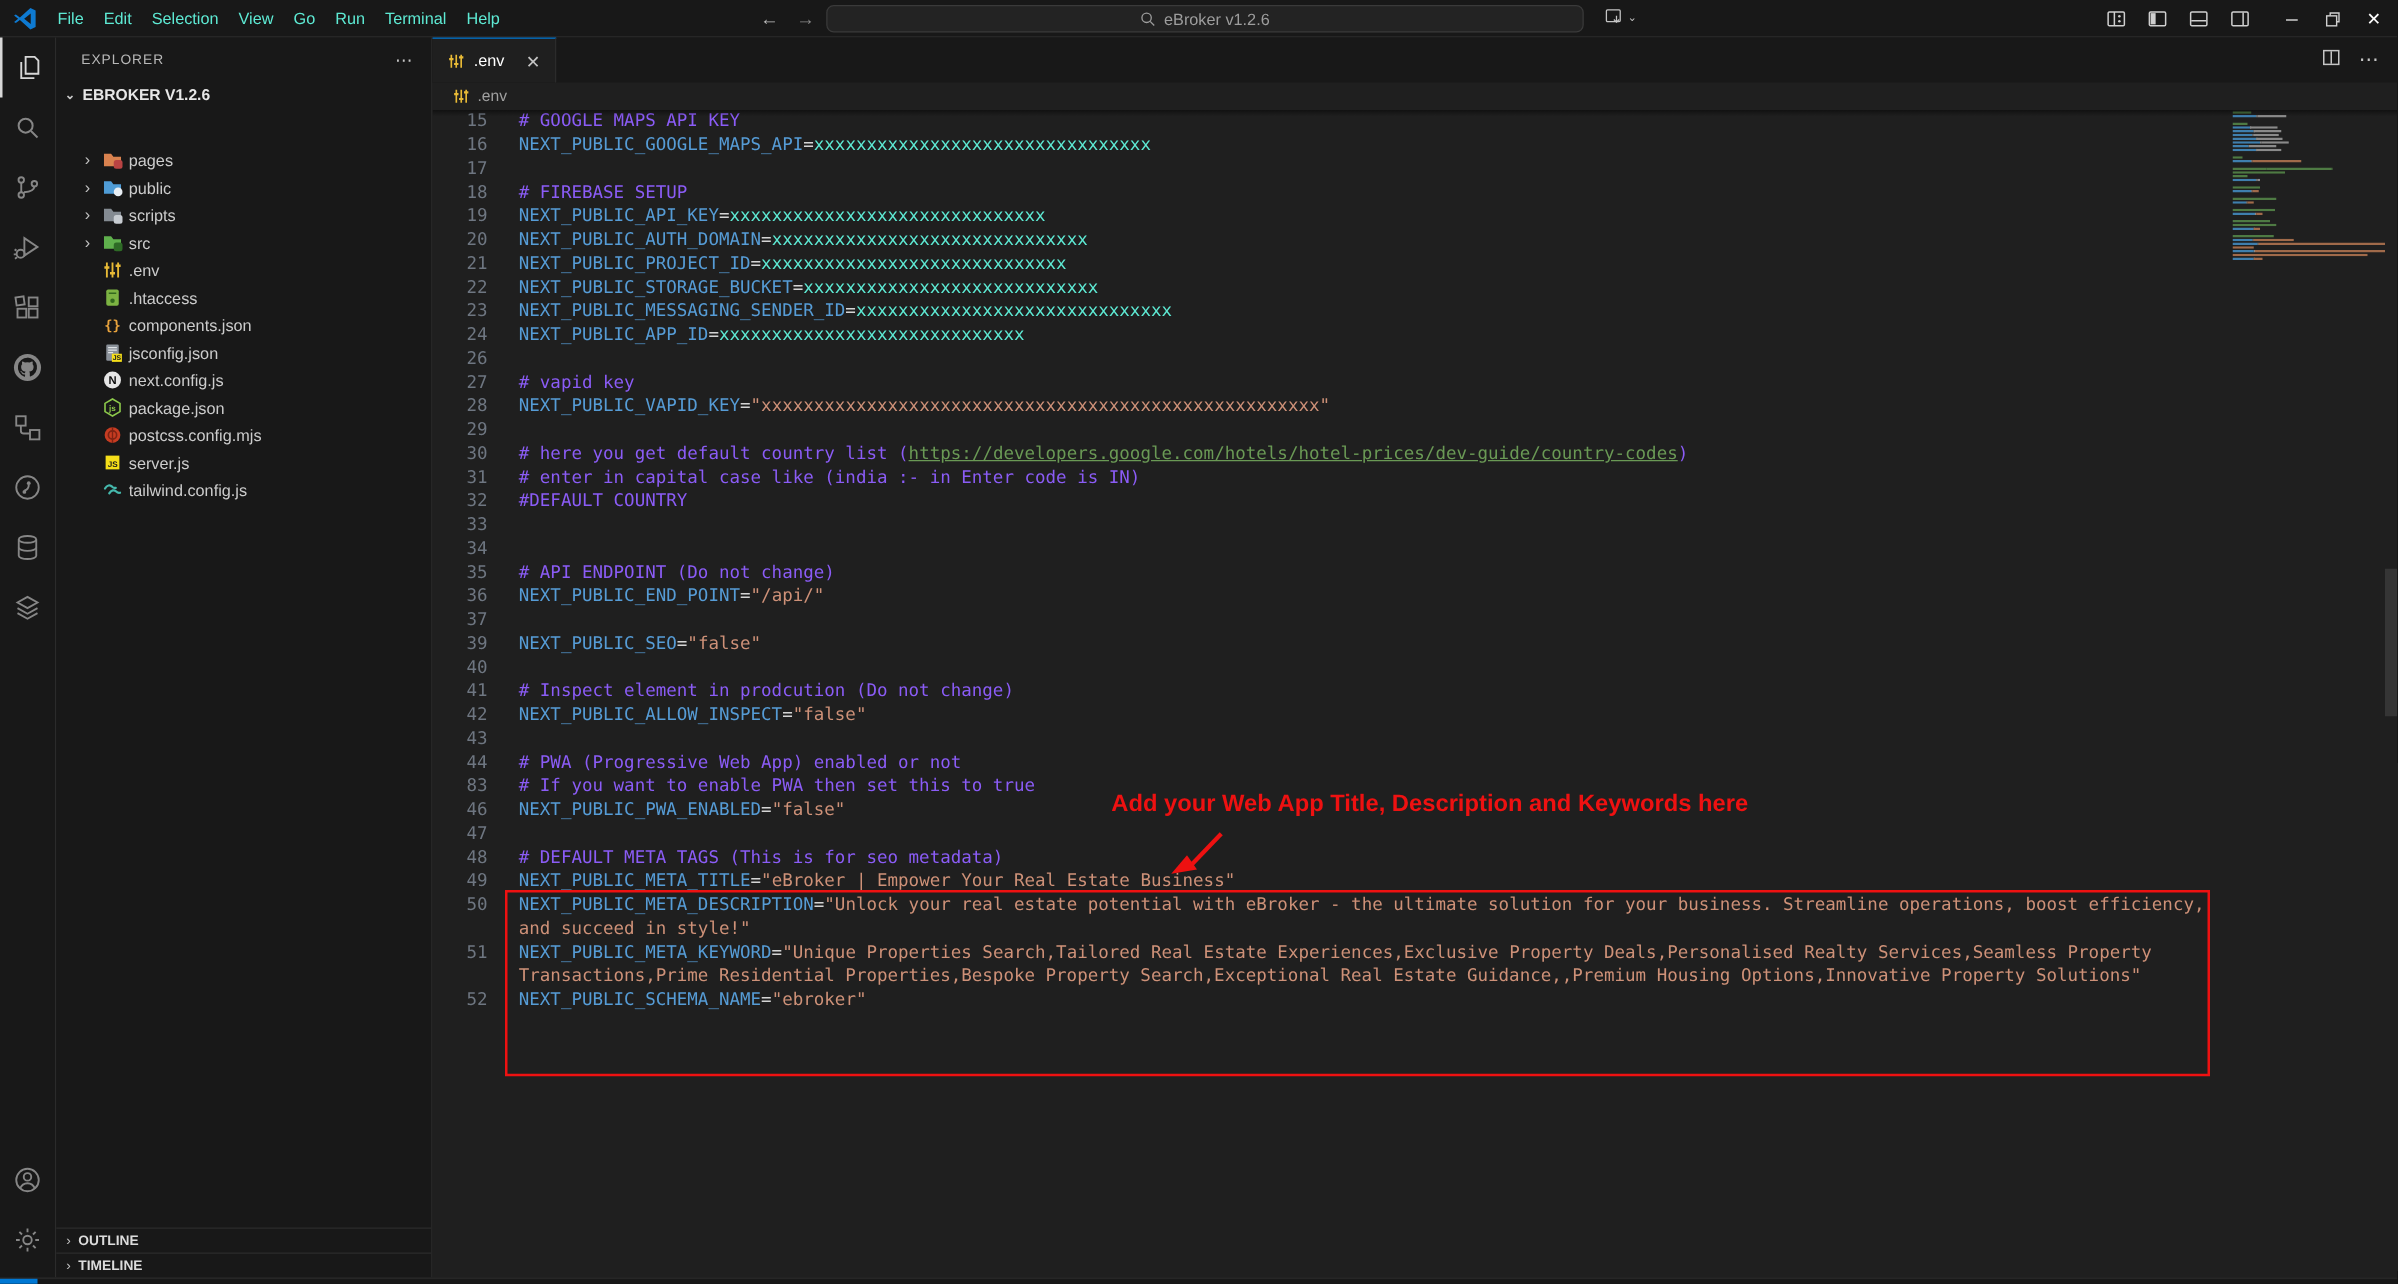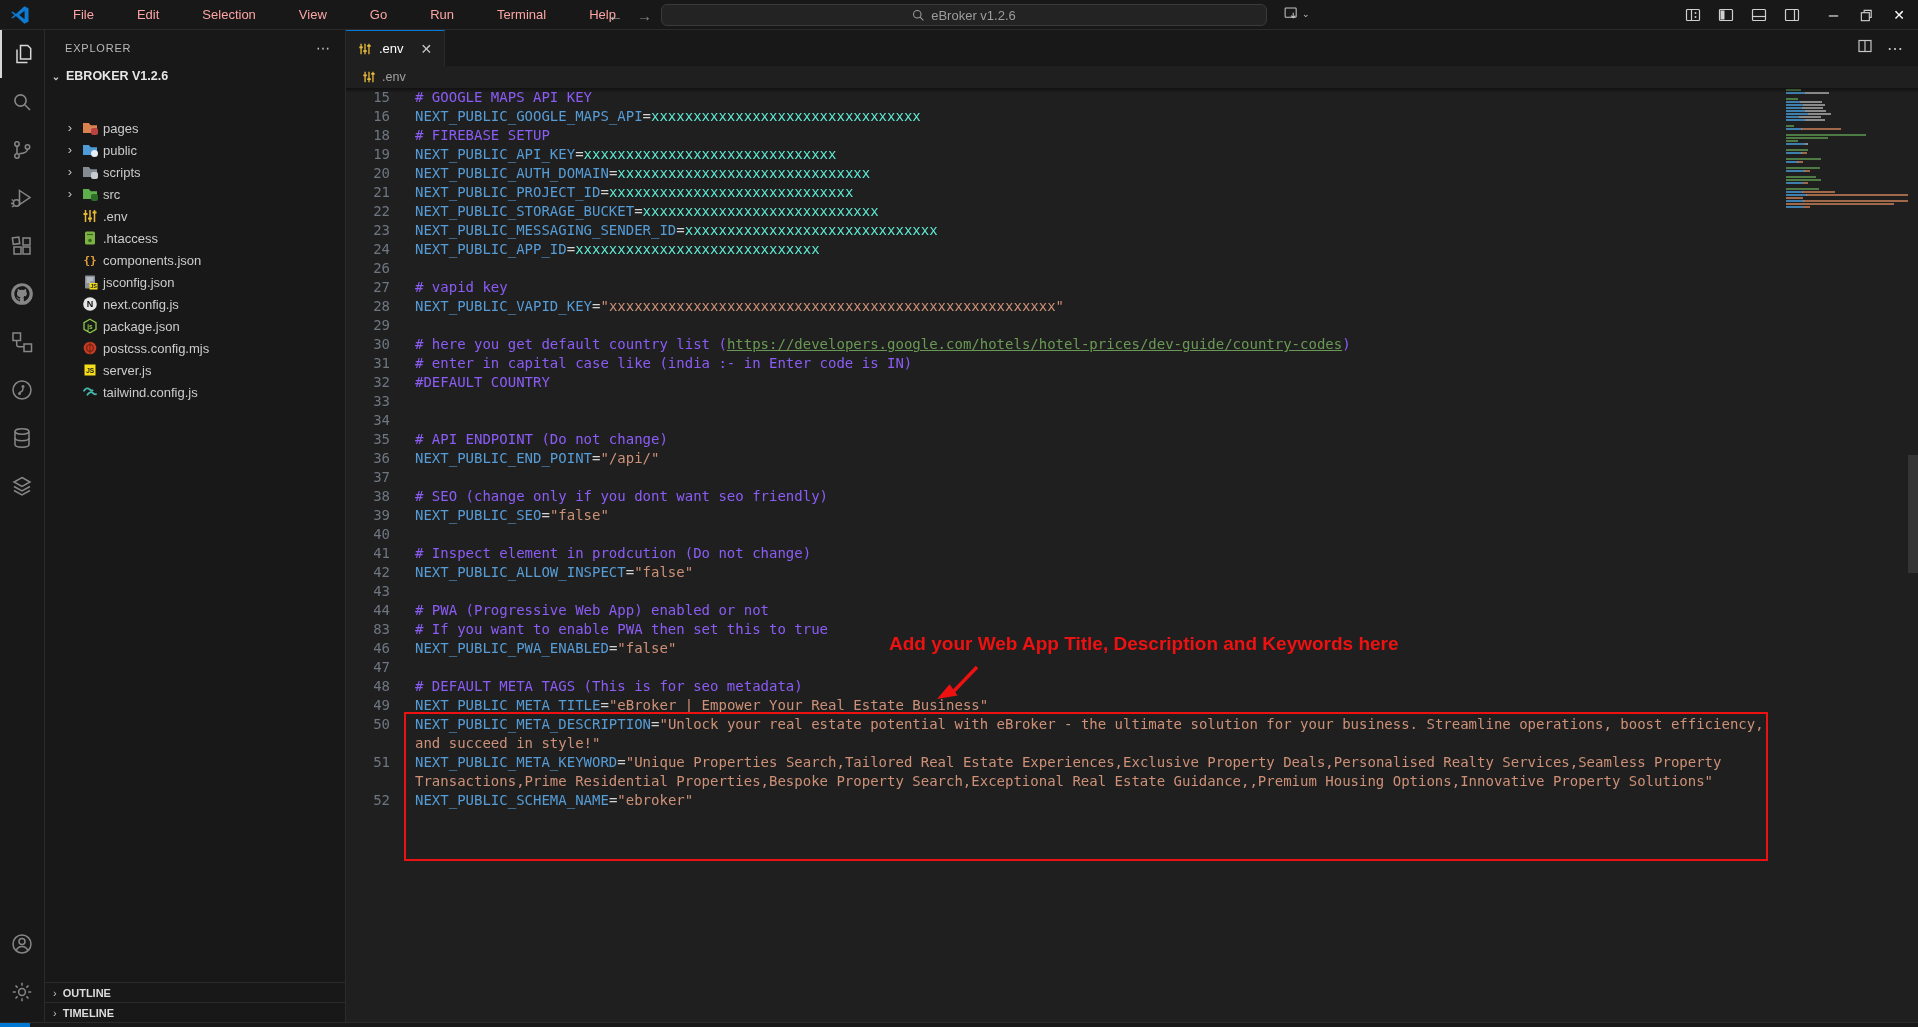--- a/index.html
+++ b/index.html
@@ -2,21 +2,21 @@
 <html><head>
 <meta charset="utf-8">
 <style>
   html,body{margin:0;padding:0;background:#111;}
   body{width:1918px;height:1027px;overflow:hidden;font-family:"Liberation Sans",sans-serif;color:#ccc;}
   #app{position:relative;width:1918px;height:1027px;background:#1f1f1f;}
 
   
   .titlebar{position:absolute;left:0;top:0;width:100%;height:30px;background:#181818;border-bottom:1px solid #2b2b2b;display:flex;align-items:center;box-sizing:border-box;}
   .logo{width:20px;height:20px;margin:0 8px 0 10px;flex:none;}
-  .menu-item{font-size:13px;color:#fca5a5;padding:3px 8px;border-radius:4px;cursor:default;margin-left:27px;}
+  .menu-item{font-size:13px;color:#5eead4;padding:3px 8px;border-radius:4px;cursor:default;}
   .nav-arrows{position:absolute;left:608px;top:0;height:30px;display:flex;align-items:center;gap:14px;color:#bdbdbd;font-size:15px;}
   .cmd-center{position:absolute;left:661px;top:4px;width:606px;height:22px;box-sizing:border-box;background:#232323;border:1px solid #3a3a3a;border-radius:6px;display:flex;align-items:center;justify-content:center;gap:6px;color:#9d9d9d;font-size:13px;}
   .layout-dd{position:absolute;left:1283px;top:5px;display:flex;align-items:center;gap:2px;color:#c5c5c5;}
   .tb-right{position:absolute;right:6px;top:0;height:30px;display:flex;align-items:center;gap:7px;}
   .tb-ic{width:26px;height:24px;display:flex;align-items:center;justify-content:center;color:#cfcfcf;}
 
   
   .activitybar{position:absolute;left:0;top:30px;width:45px;height:992px;background:#181818;border-right:1px solid #2b2b2b;box-sizing:border-box;display:flex;flex-direction:column;align-items:center;}
   .ab-icon{width:44px;height:48px;display:flex;align-items:center;justify-content:center;color:#868686;box-sizing:border-box;}
   .ab-icon.active{color:#d7d7d7;border-left:2px solid #d7d7d7;}
@@ -424,20 +424,24 @@
       <div id="code">
           <div class="code-line">
             <div class="ln">15</div>
             <div class="lc"><span class="tk-c"># GOOGLE MAPS API KEY</span></div>
           </div>
           <div class="code-line">
             <div class="ln">16</div>
             <div class="lc"><span class="tk-k">NEXT_PUBLIC_GOOGLE_MAPS_API</span><span class="tk-o">=</span><span class="tk-v">xxxxxxxxxxxxxxxxxxxxxxxxxxxxxxxx</span></div>
           </div>
           <div class="code-line">
+            <div class="ln">17</div>
+            <div class="lc"></div>
+          </div>
+          <div class="code-line">
             <div class="ln">18</div>
             <div class="lc"><span class="tk-c"># FIREBASE SETUP</span></div>
           </div>
           <div class="code-line">
             <div class="ln">19</div>
             <div class="lc"><span class="tk-k">NEXT_PUBLIC_API_KEY</span><span class="tk-o">=</span><span class="tk-v">xxxxxxxxxxxxxxxxxxxxxxxxxxxxxx</span></div>
           </div>
           <div class="code-line">
             <div class="ln">20</div>
             <div class="lc"><span class="tk-k">NEXT_PUBLIC_AUTH_DOMAIN</span><span class="tk-o">=</span><span class="tk-v">xxxxxxxxxxxxxxxxxxxxxxxxxxxxxx</span></div>
@@ -497,24 +501,20 @@
             <div class="ln">35</div>
             <div class="lc"><span class="tk-c"># API ENDPOINT (Do not change)</span></div>
           </div>
           <div class="code-line">
             <div class="ln">36</div>
             <div class="lc"><span class="tk-k">NEXT_PUBLIC_END_POINT</span><span class="tk-o">=</span><span class="tk-s">"/api/"</span></div>
           </div>
           <div class="code-line">
             <div class="ln">37</div>
             <div class="lc"></div>
-          </div>
-          <div class="code-line">
-            <div class="ln">38</div>
-            <div class="lc"><span class="tk-c"># SEO (change only if you dont want seo friendly)</span></div>
           </div>
           <div class="code-line">
             <div class="ln">39</div>
             <div class="lc"><span class="tk-k">NEXT_PUBLIC_SEO</span><span class="tk-o">=</span><span class="tk-s">"false"</span></div>
           </div>
           <div class="code-line">
             <div class="ln">40</div>
             <div class="lc"></div>
           </div>
           <div class="code-line">

